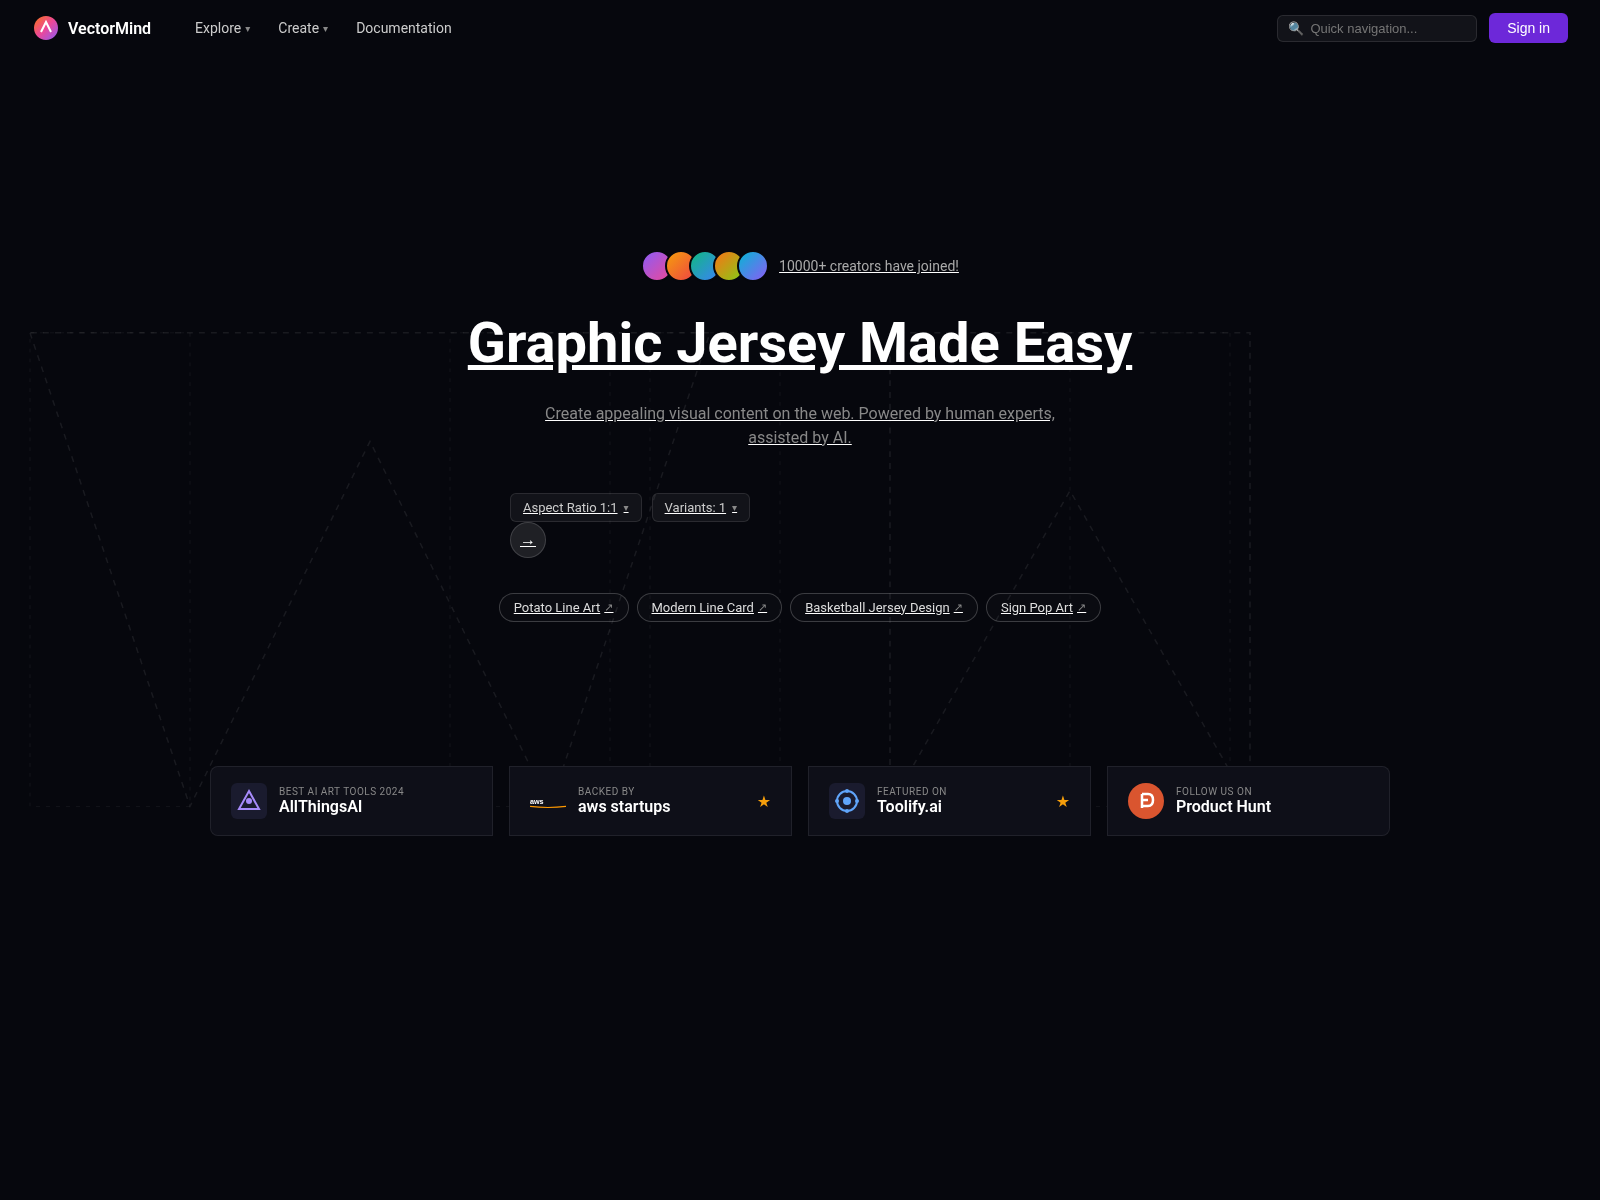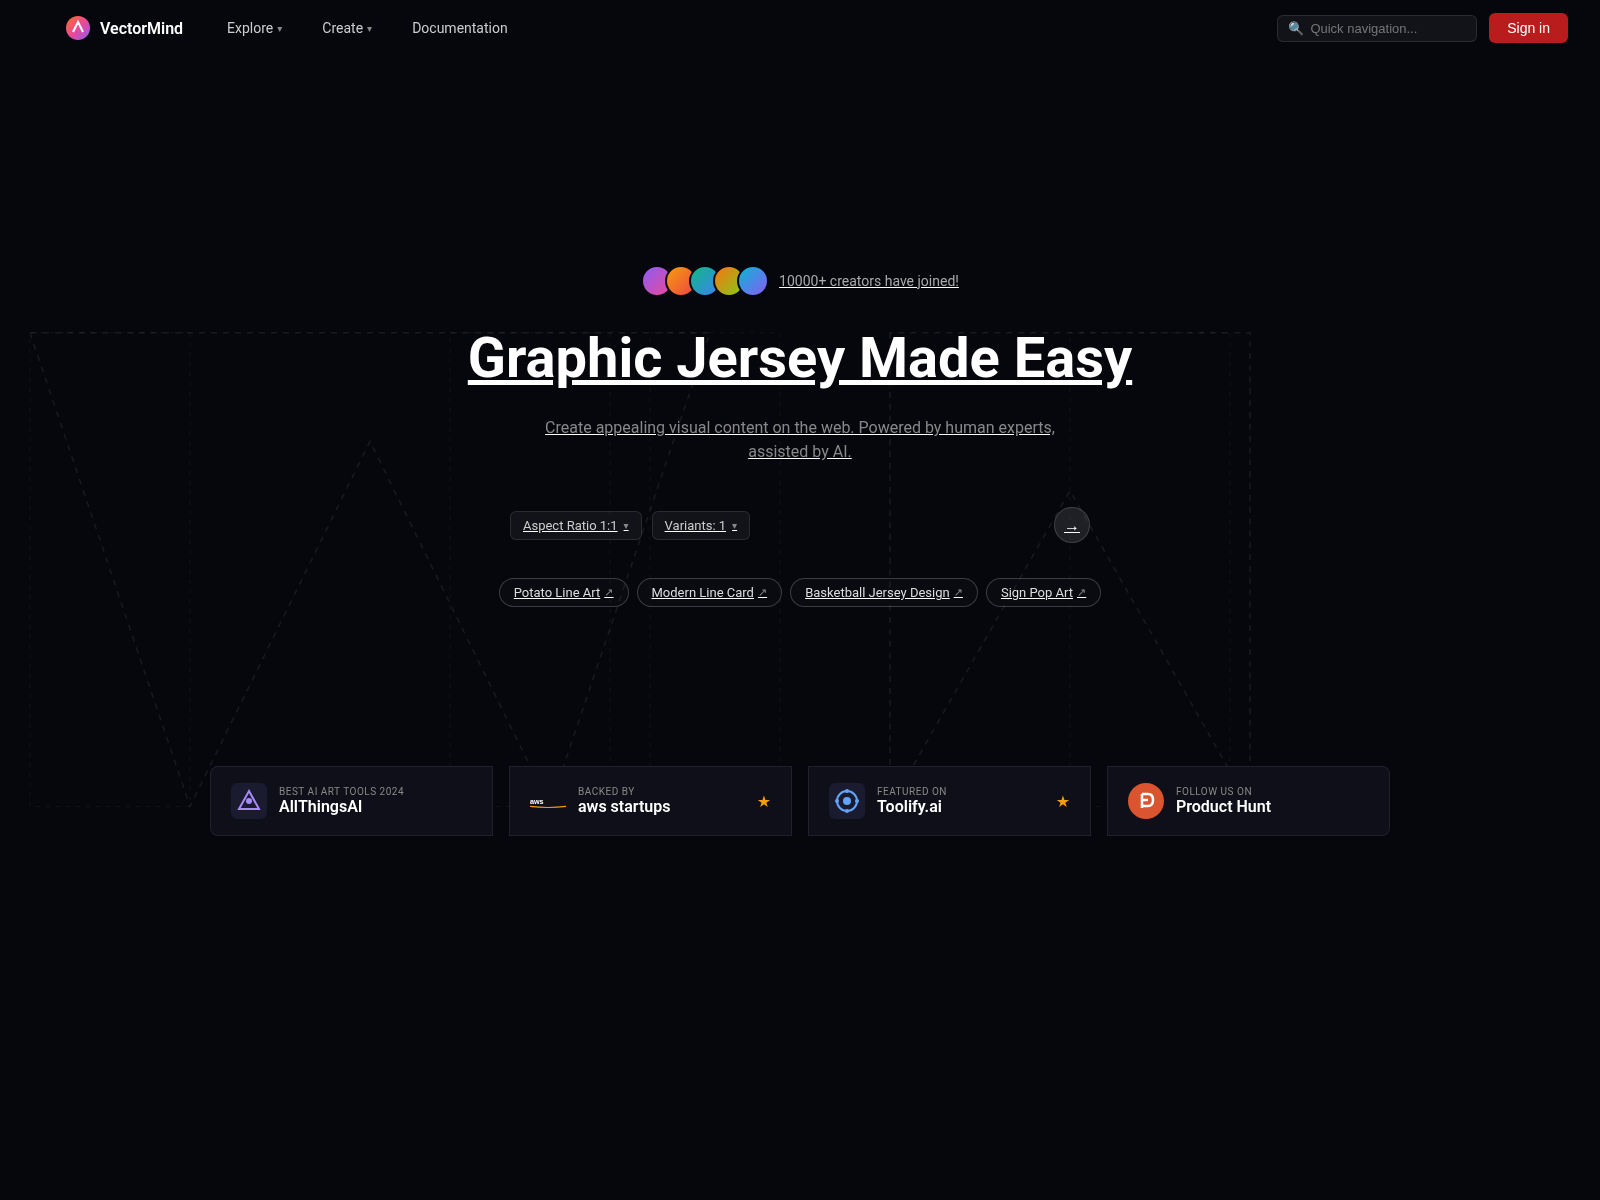--- a/index.html
+++ b/index.html
@@ -13,21 +13,20 @@
     }
 
     
     nav {
       display: flex;
       align-items: center;
       padding: 0 32px;
       height: 56px;
       position: relative;
       z-index: 10;
-      margin-left: 32px;
     }
 
     .nav-logo {
       display: flex;
       align-items: center;
       gap: 8px;
       margin-right: 32px;
       text-decoration: none;
       color: white;
     }
@@ -39,21 +38,21 @@
 
     .nav-logo-text {
       font-size: 16px;
       font-weight: 600;
       color: white;
     }
 
     .nav-links {
       display: flex;
       align-items: center;
-      gap: 16px;
+      gap: 4px;
       flex: 1;
     }
 
     .nav-link {
       display: flex;
       align-items: center;
       gap: 4px;
       padding: 6px 12px;
       color: #cccccc;
       font-size: 14px;
@@ -93,21 +92,21 @@
       align-items: center;
       gap: 2px;
       background: rgba(255,255,255,0.1);
       border-radius: 3px;
       padding: 1px 4px;
       font-size: 11px;
       color: #666;
     }
 
     .btn-signin {
-      background: #b91c1c;
+      background: #6d28d9;
       color: white;
       border: none;
       padding: 7px 18px;
       border-radius: 6px;
       font-size: 14px;
       font-weight: 500;
       cursor: pointer;
     }
 
     
@@ -222,23 +221,24 @@
       outline: none;
       color: #666;
       font-size: 14px;
       resize: none;
       min-height: 60px;
     }
 
     .create-input-bottom {
       width: 580px;
       display: flex;
-      align-items: center;
+      align-items: flex-start;
       justify-content: space-between;
       margin-bottom: 24px;
+      flex-direction: column;
     }
 
     .input-controls {
       display: flex;
       gap: 10px;
     }
 
     .select-control {
       display: flex;
       align-items: center;

